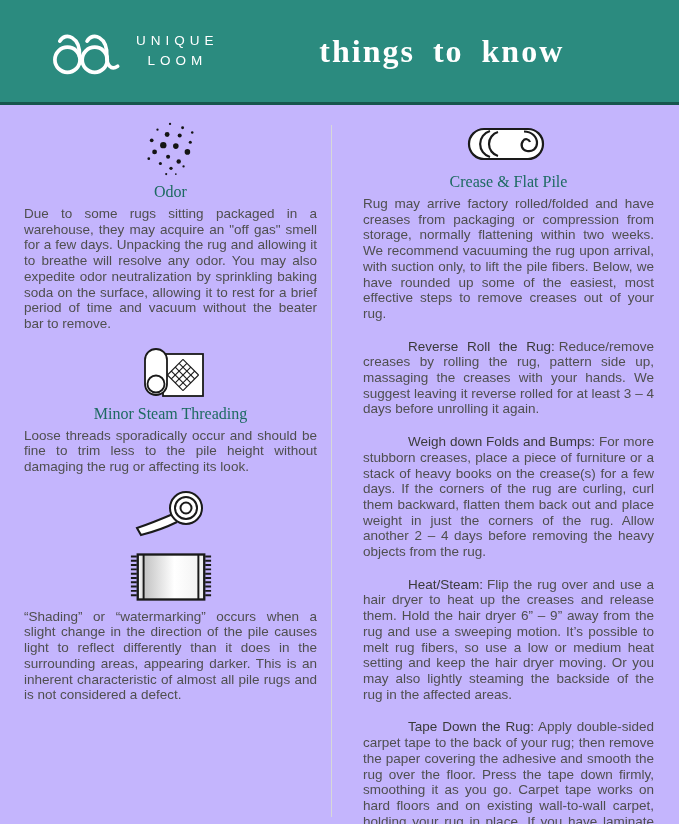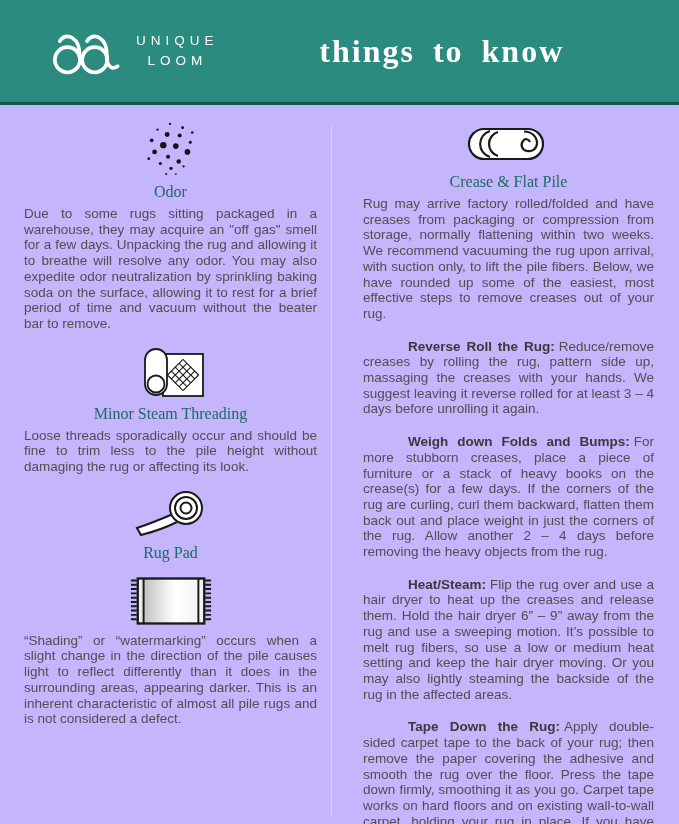--- a/index.html
+++ b/index.html
@@ -31,21 +31,21 @@
   .section { text-align:center; margin-bottom:13px; }
   .icon-wrap { display:flex; justify-content:center; align-items:flex-end; margin:4px 0 6px; }
   .section-title {
     font-family:"Liberation Serif", serif; font-weight:normal;
     color:#1d6a61; font-size:16px; margin:4px 0 5px;
   }
   .section-body {
     text-align:justify; color:#4f4f4f; font-size:13.5px; line-height:15.7px;
   }
   .tip { margin-top:17px; text-align:justify; color:#4f4f4f; font-size:13.5px; line-height:15.7px; }
-  .tip-label { font-weight:bold; color:#3a3a3a; margin-right:4px;padding-left:45px; }
+  .tip-label { font-weight:normal; color:#3a3a3a; margin-right:4px;padding-left:45px; }
   svg { display:block; }
 </style>
 </head>
 <body>
 
 <div class="page">
 
   <div class="header">
     <div class="brand">
       <span>
@@ -126,21 +126,20 @@
 
       <div class="section">
         <div class="icon-wrap">
           <svg width="80" height="50" viewBox="0 0 80 50" fill="none" stroke="#1a1a1a" stroke-width="2">
             <path d="M42,26 C28,32 12,38 6,40 L10,47 C22,44 36,39 46,34" fill="#ffffff"></path>
             <circle cx="55" cy="20" r="16" fill="#ffffff"></circle>
             <circle cx="55" cy="20" r="11"></circle>
             <circle cx="55" cy="20" r="5.5"></circle>
           </svg>
         </div>
-        <h2 class="section-title">Rug Pad</h2>
       </div>
 
       <div class="section">
         <div class="icon-wrap">
           <svg width="88" height="52" viewBox="0 0 90 52">
             <defs>
               <linearGradient id="shGrad" x1="0" y1="0" x2="1" y2="0">
                 <stop offset="0" stop-color="#ffffff"></stop>
                 <stop offset="0.12" stop-color="#c6c6c6"></stop>
                 <stop offset="0.55" stop-color="#ffffff"></stop>

